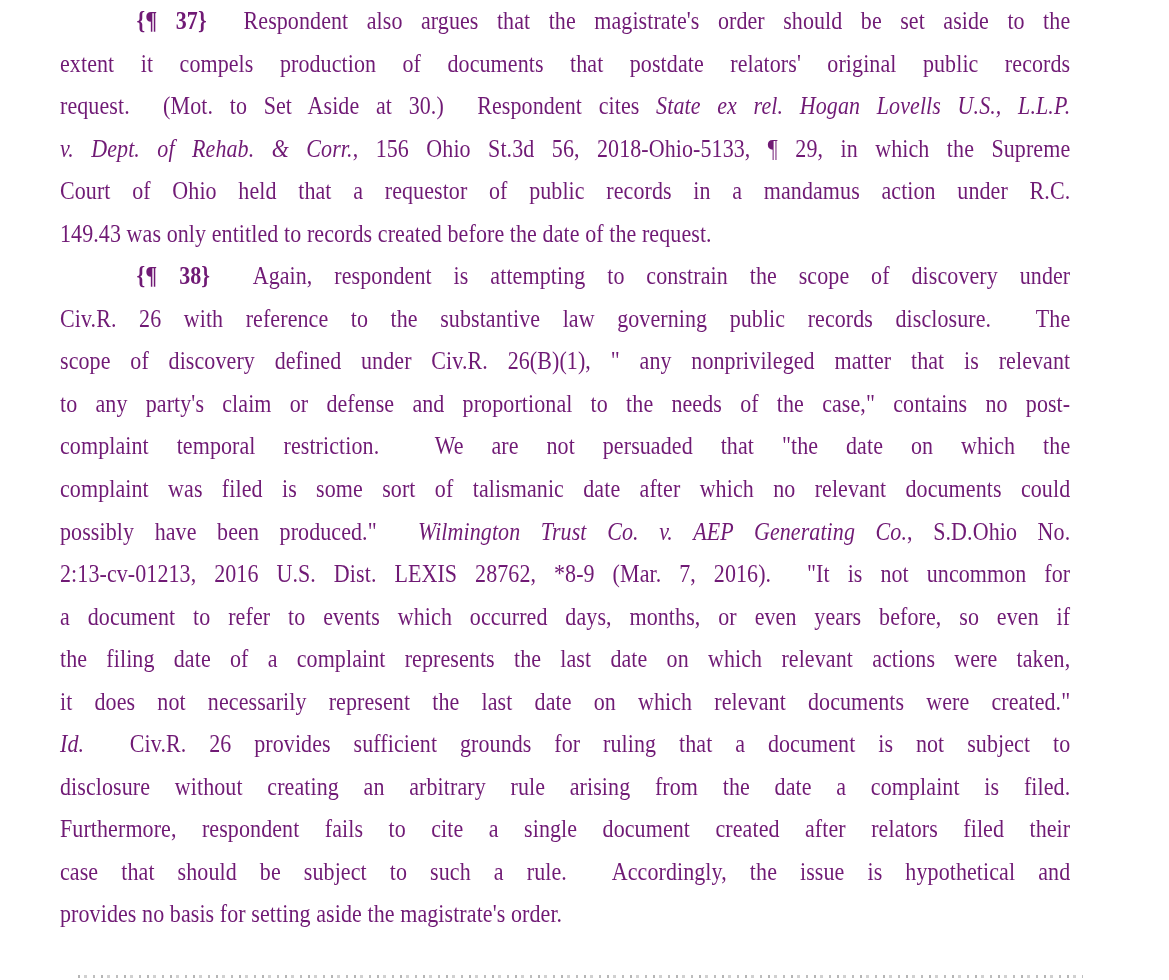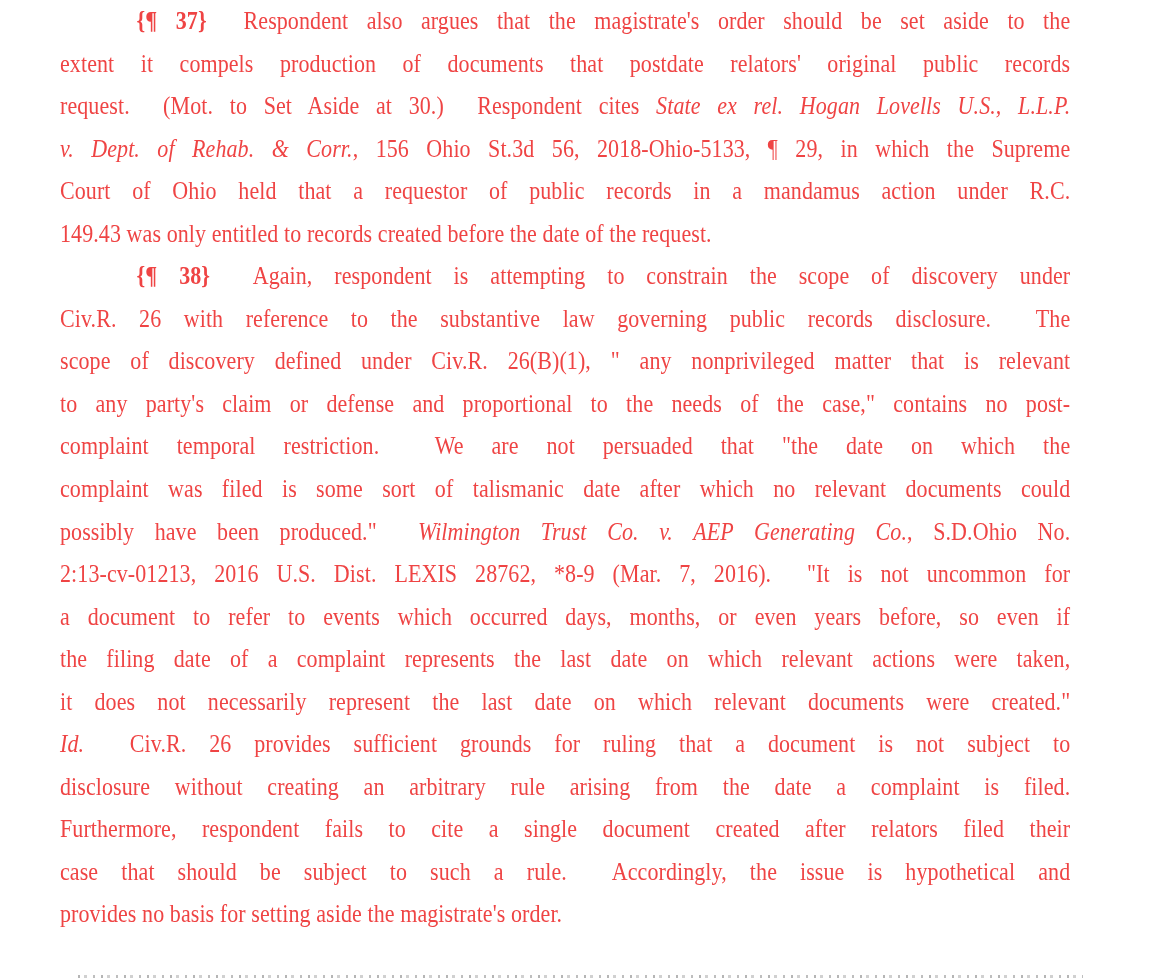--- a/index.html
+++ b/index.html
@@ -3,21 +3,21 @@
 <meta charset="utf-8">
 <style>
   html, body { margin: 0; padding: 0; }
   .page {
     position: relative;
     width: 1169px;
     height: 980px;
     background: #ffffff;
     overflow: hidden;
     font-family: "Liberation Serif", "DejaVu Serif", serif;
-    color: #ef4444;
+    color: #701a75;
   }
   .text-block {
     position: absolute;
     left: 60px;
     top: 0;
   }
   .line {
     width: 1148px;               
     transform: scaleX(0.88);     
     transform-origin: 0 0;

